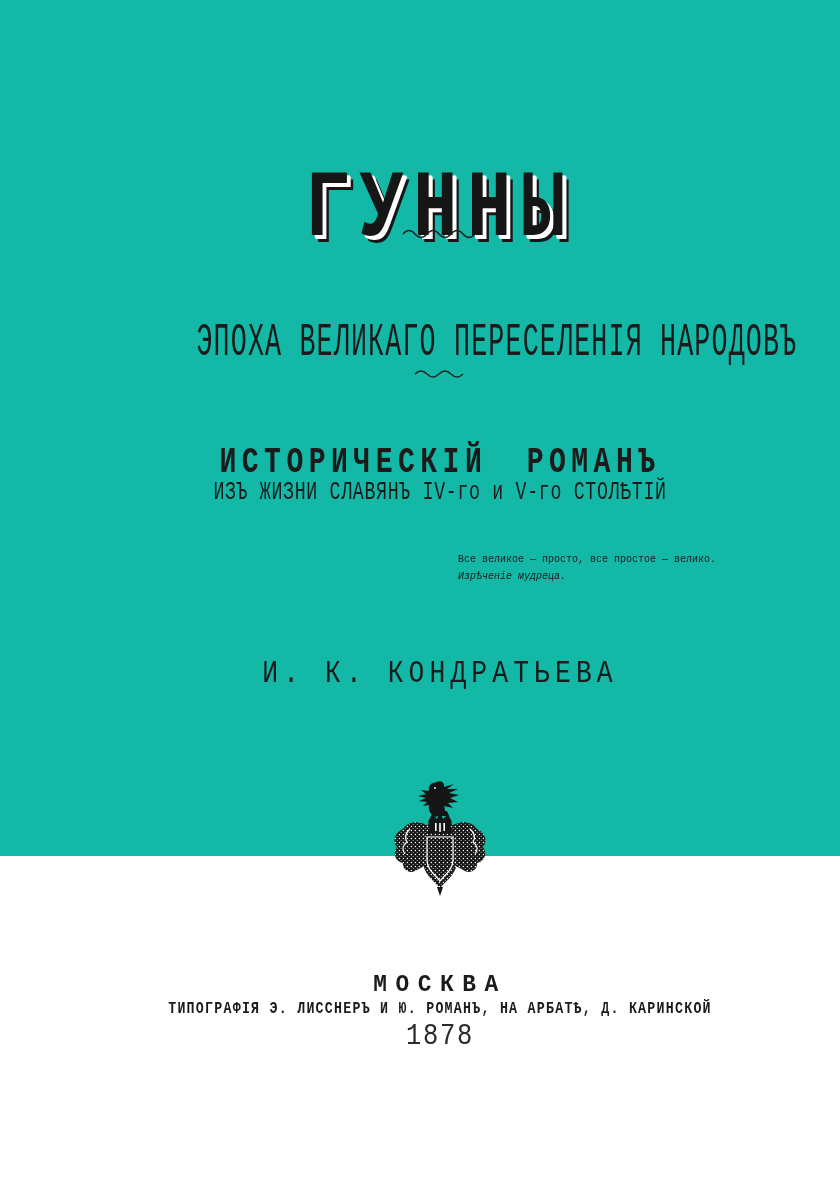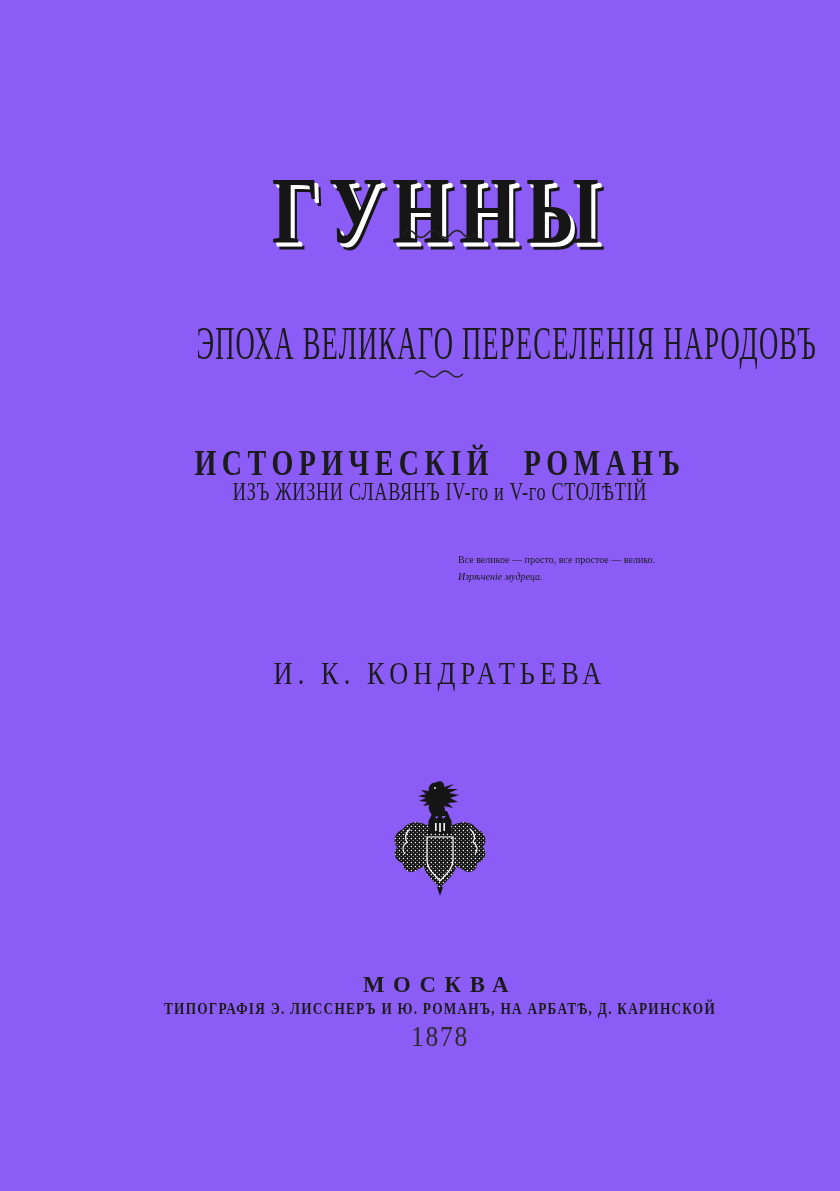--- a/index.html
+++ b/index.html
@@ -3,23 +3,23 @@
 <meta charset="utf-8">
 <style>
   html, body {
     margin: 0; padding: 0;
     width: 840px; height: 1191px;
     background: #ffffff;
     overflow: hidden;
   }
   .page {
     position: relative;
-    width: 840px; height: 1191px;
-    background: #8b5cf6;
-    font-family: Liberation Serif, serif;
+    width: 840px; height: 856px;
+    background: #14b8a6;
+    font-family: Liberation Mono, monospace;
     color: #1b1b1b;
   }
   
   .cline {
     position: absolute;
     left: 0; right: 0;
     text-align: center;
     white-space: nowrap;
     transform-origin: 50% 50%;
   }

